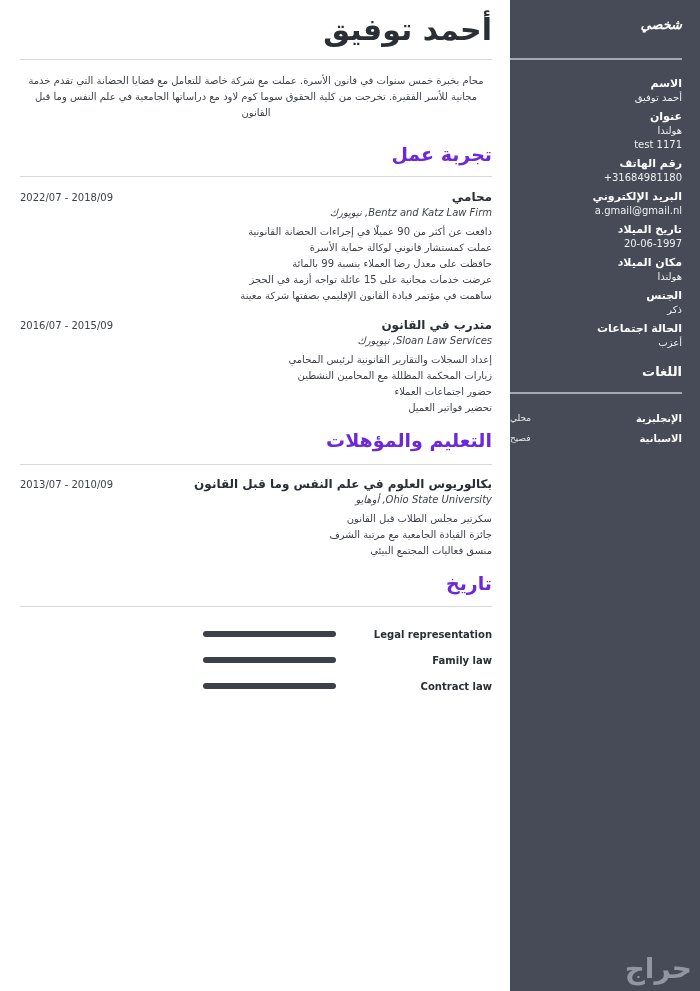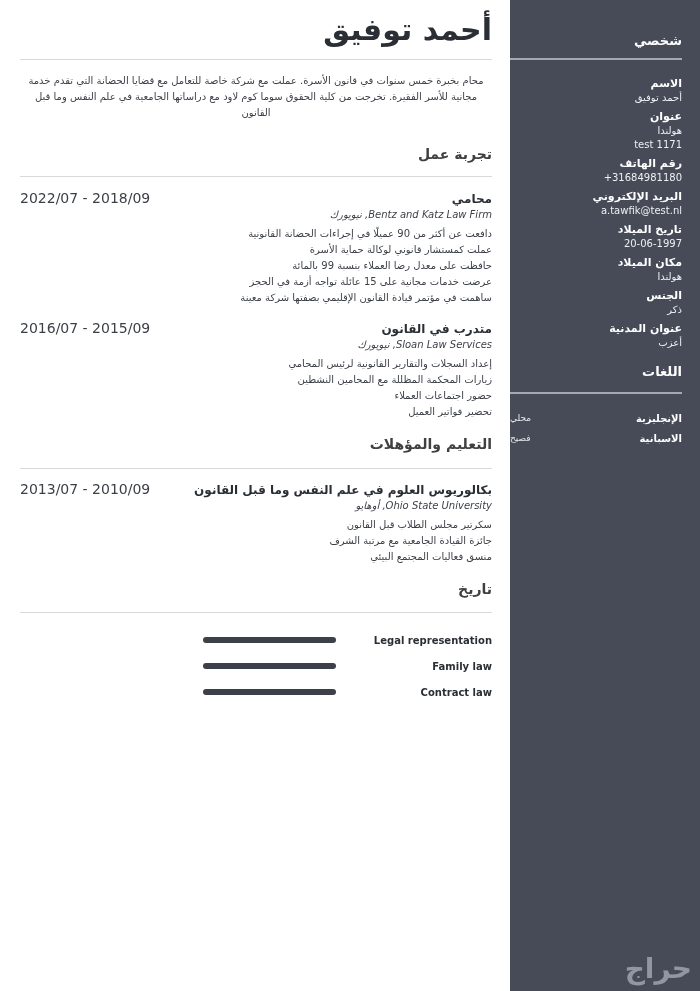--- a/index.html
+++ b/index.html
@@ -9,21 +9,21 @@
     .page { position: absolute; left: 0; top: 0; width: 680px; height: 991px; }
 
     
     .sidebar {
       position: absolute; left: 510px; top: 0; width: 190px; height: 991px;
       background: #464b57; color: #ffffff; direction: rtl;
       padding: 0 18px 0 0;
     }
     .sb-section-title {
       font-size: 13px; font-weight: bold; text-align: right;
-      padding-top: 33px; height: 58px; margin-right: 0;
+      padding-top: 17px; height: 58px; margin-right: 0; font-style: italic;
     }
     .sb-divider {
       height: 2px; background: #a3a8b1; width: 172px; margin-right: 0;
     }
     .sb-fields { padding-top: 16px; }
     .sb-field { margin-bottom: 4px; text-align: right; }
     .sb-label { font-size: 11px; font-weight: bold; line-height: 15px; color: #ffffff; }
     .sb-value { font-size: 10px; line-height: 14px; color: #eef0f3; }
 
     .sb-lang-title { font-size: 13px; font-weight: bold; text-align: right; padding-top: 10px; height: 38px; }
@@ -45,27 +45,27 @@
     .name {
       font-size: 30px; font-weight: bold; text-align: right; color: #2a2e35;
       padding-top: 12px; height: 59px; line-height: 36px;
     }
     .rule { height: 1px; background: #d7d9dc; width: 472px; }
     .summary {
       font-size: 10px; line-height: 16px; color: #3b3f46; text-align: center;
       padding-top: 13px; width: 472px;
     }
     .section-title {
-      font-size: 14px; font-weight: bold; color: #404040;
+      font-size: 19px; font-weight: bold; color: #6d28d9;
       height: 36px; line-height: 36px;
     }
     .entry { position: relative; padding-top: 14px; }
     .entry-head { display: flex; justify-content: space-between; align-items: baseline; }
     .entry-title { font-size: 12px; font-weight: bold; color: #2a2e35; }
-    .entry-date { font-size: 14px; color: #3b3f46; direction: ltr; }
+    .entry-date { font-size: 10px; color: #3b3f46; direction: ltr; }
     .entry-org { font-size: 10px; font-style: italic; color: #3b3f46; line-height: 18px; }
     .entry-bullets { list-style: none; padding-top: 2px; }
     .entry-bullets li { font-size: 10px; line-height: 16px; color: #3b3f46; }
 
     .skills { padding-top: 14px; }
     .skill-row { display: flex; align-items: center; height: 26px; direction: ltr; }
     .skill-bar-wrap { width: 316px; display: flex; justify-content: flex-start; padding-left: 183px; }
     .skill-bar {
       width: 134px; height: 6px; background: #3c4049; border-radius: 3px;
     }
@@ -167,36 +167,36 @@
         <div class="sb-label">عنوان</div>
         <div class="sb-value">هولندا</div>
         <div class="sb-value">test 1171</div>
       </div>
       <div class="sb-field">
         <div class="sb-label">رقم الهاتف</div>
         <div class="sb-value" style="direction:ltr;text-align:right;">+31684981180</div>
       </div>
       <div class="sb-field">
         <div class="sb-label">البريد الإلكتروني</div>
-        <div class="sb-value" style="direction:ltr;text-align:right;">a.tawfik@test.nl</div>
+        <div class="sb-value" style="direction:ltr;text-align:right;">a.gmail@gmail.nl</div>
       </div>
       <div class="sb-field">
         <div class="sb-label">تاريخ الميلاد</div>
         <div class="sb-value" style="direction:ltr;text-align:right;">20-06-1997</div>
       </div>
       <div class="sb-field">
         <div class="sb-label">مكان الميلاد</div>
         <div class="sb-value">هولندا</div>
       </div>
       <div class="sb-field">
         <div class="sb-label">الجنس</div>
         <div class="sb-value">ذكر</div>
       </div>
       <div class="sb-field">
-        <div class="sb-label">عنوان المدنية</div>
+        <div class="sb-label">الحالة اجتماعات</div>
         <div class="sb-value">أعزب</div>
       </div>
     </div>
 
     <div class="sb-lang-title">اللغات</div>
     <div class="sb-divider"></div>
 
     <div class="lang-list">
       <div class="lang-row">
         <span class="lang-name">الإنجليزية</span>

